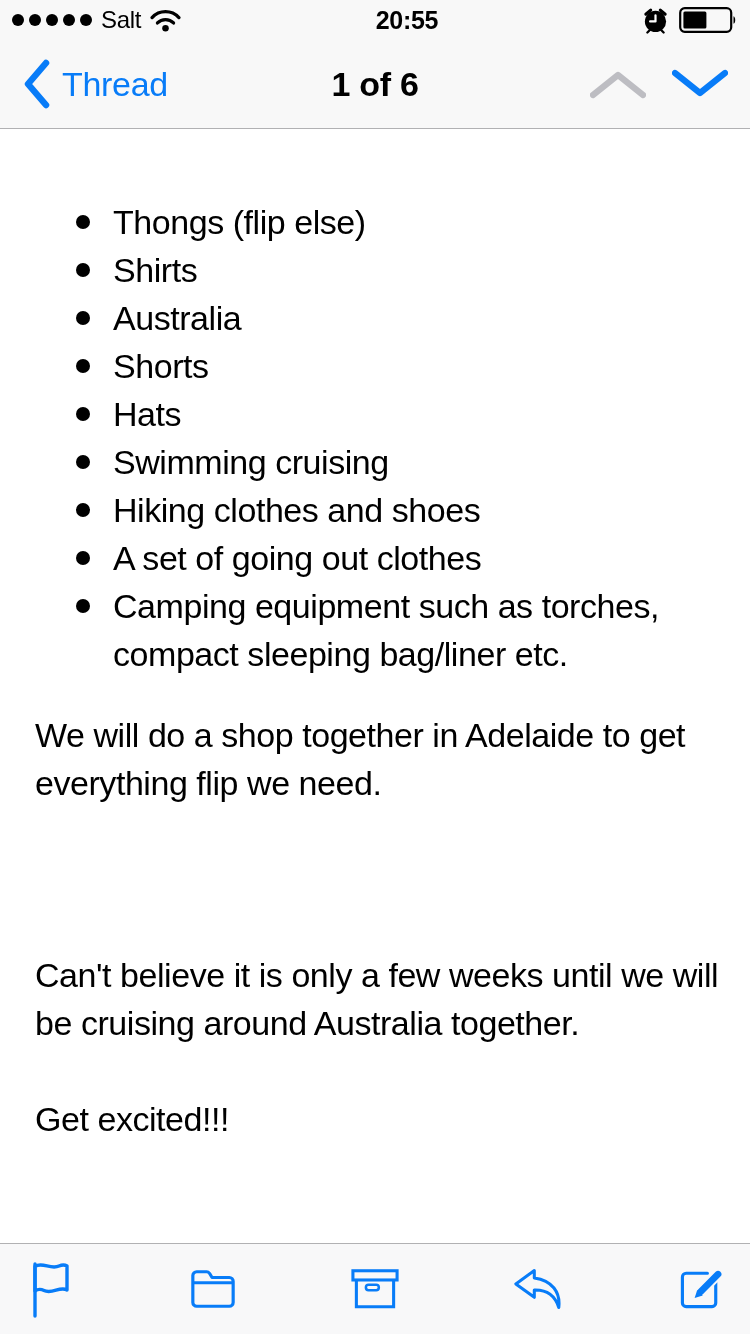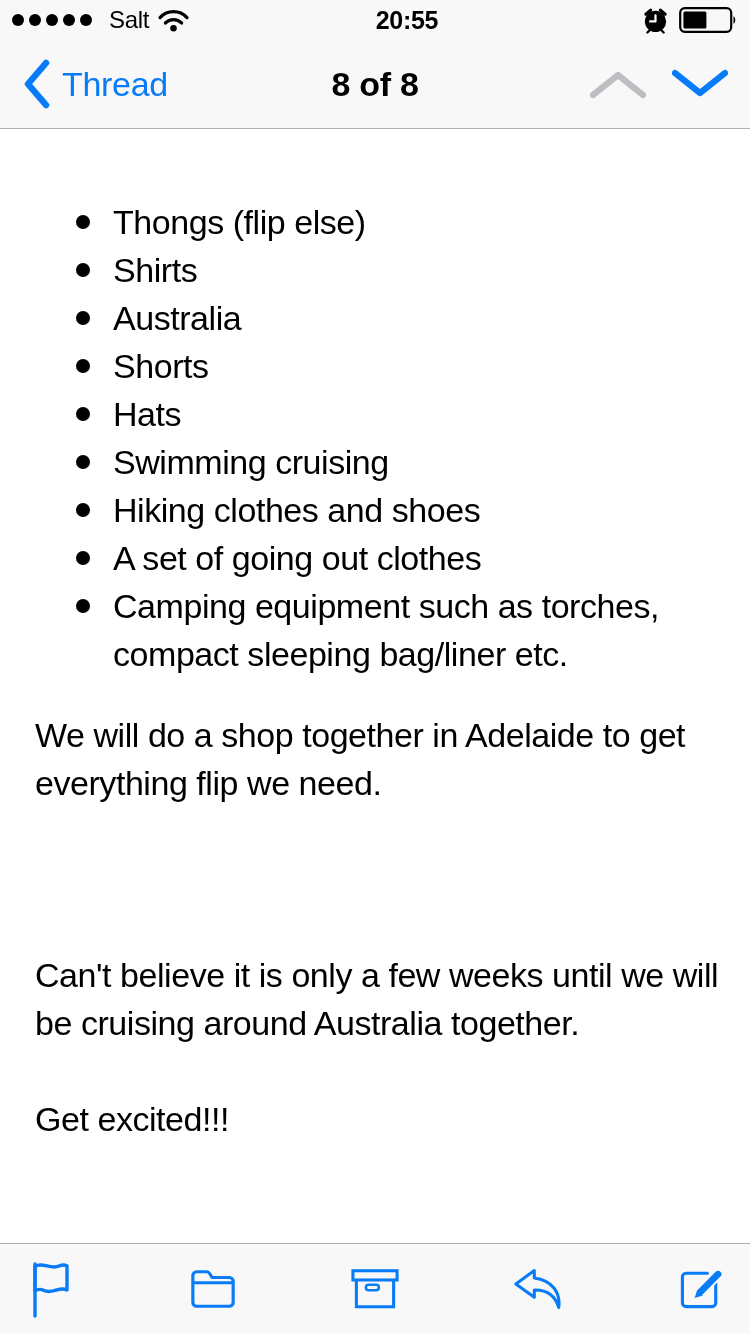--- a/index.html
+++ b/index.html
@@ -12,21 +12,21 @@
     position:absolute;top:0;left:0;width:750px;height:129px;
     background:#f8f8f8;border-bottom:1px solid #b1b1b3;box-sizing:border-box;
   }
   .status-bar{
     position:relative;height:40px;display:flex;align-items:center;
     padding:0 12px;box-sizing:border-box;font-size:24px;
   }
   .sb-left{display:flex;align-items:center;gap:9px;}
   .dots{display:flex;gap:5px;align-items:center;}
   .dot{width:12px;height:12px;border-radius:50%;background:#000;}
-  .carrier{font-size:24px;letter-spacing:-0.3px;margin-left:8px;}
+  .carrier{font-size:24px;letter-spacing:-0.3px;}
   .sb-time{
     position:absolute;left:10px;top:0;width:100%;height:40px;
     display:flex;align-items:center;justify-content:center;
     font-size:25px;font-weight:700;letter-spacing:-0.3px;pointer-events:none;padding-left:22px;
   }
   .sb-right{margin-left:auto;display:flex;align-items:center;gap:10px;}
   
   .nav-row{position:relative;height:88px;text-align:center;}
   .back-btn{
     position:absolute;left:22px;top:0;height:88px;
@@ -118,21 +118,21 @@
 
     <div class="nav-row">
       <div class="back-btn">
         <span style="display:flex;">
           <svg width="28" height="50" viewBox="0 0 28 50">
             <path d="M24 4 L6 25 L24 46" fill="none" stroke="#087cf8" stroke-width="6.5" stroke-linecap="round" stroke-linejoin="round"></path>
           </svg>
         </span>
         <span class="back-label">Thread</span>
       </div>
-      <div class="nav-title">8 of 8</div>
+      <div class="nav-title">1 of 6</div>
       <div class="nav-chevrons">
         <span class="chev-btn">
           <span style="display:flex;">
             <svg width="56" height="32" viewBox="0 0 56 32">
               <path d="M3 27 L28 7 L53 27" fill="none" stroke="#bdbdc2" stroke-width="6.2" stroke-linecap="round" stroke-linejoin="round"></path>
             </svg>
           </span>
         </span>
         <span class="chev-btn">
           <span style="display:flex;">

